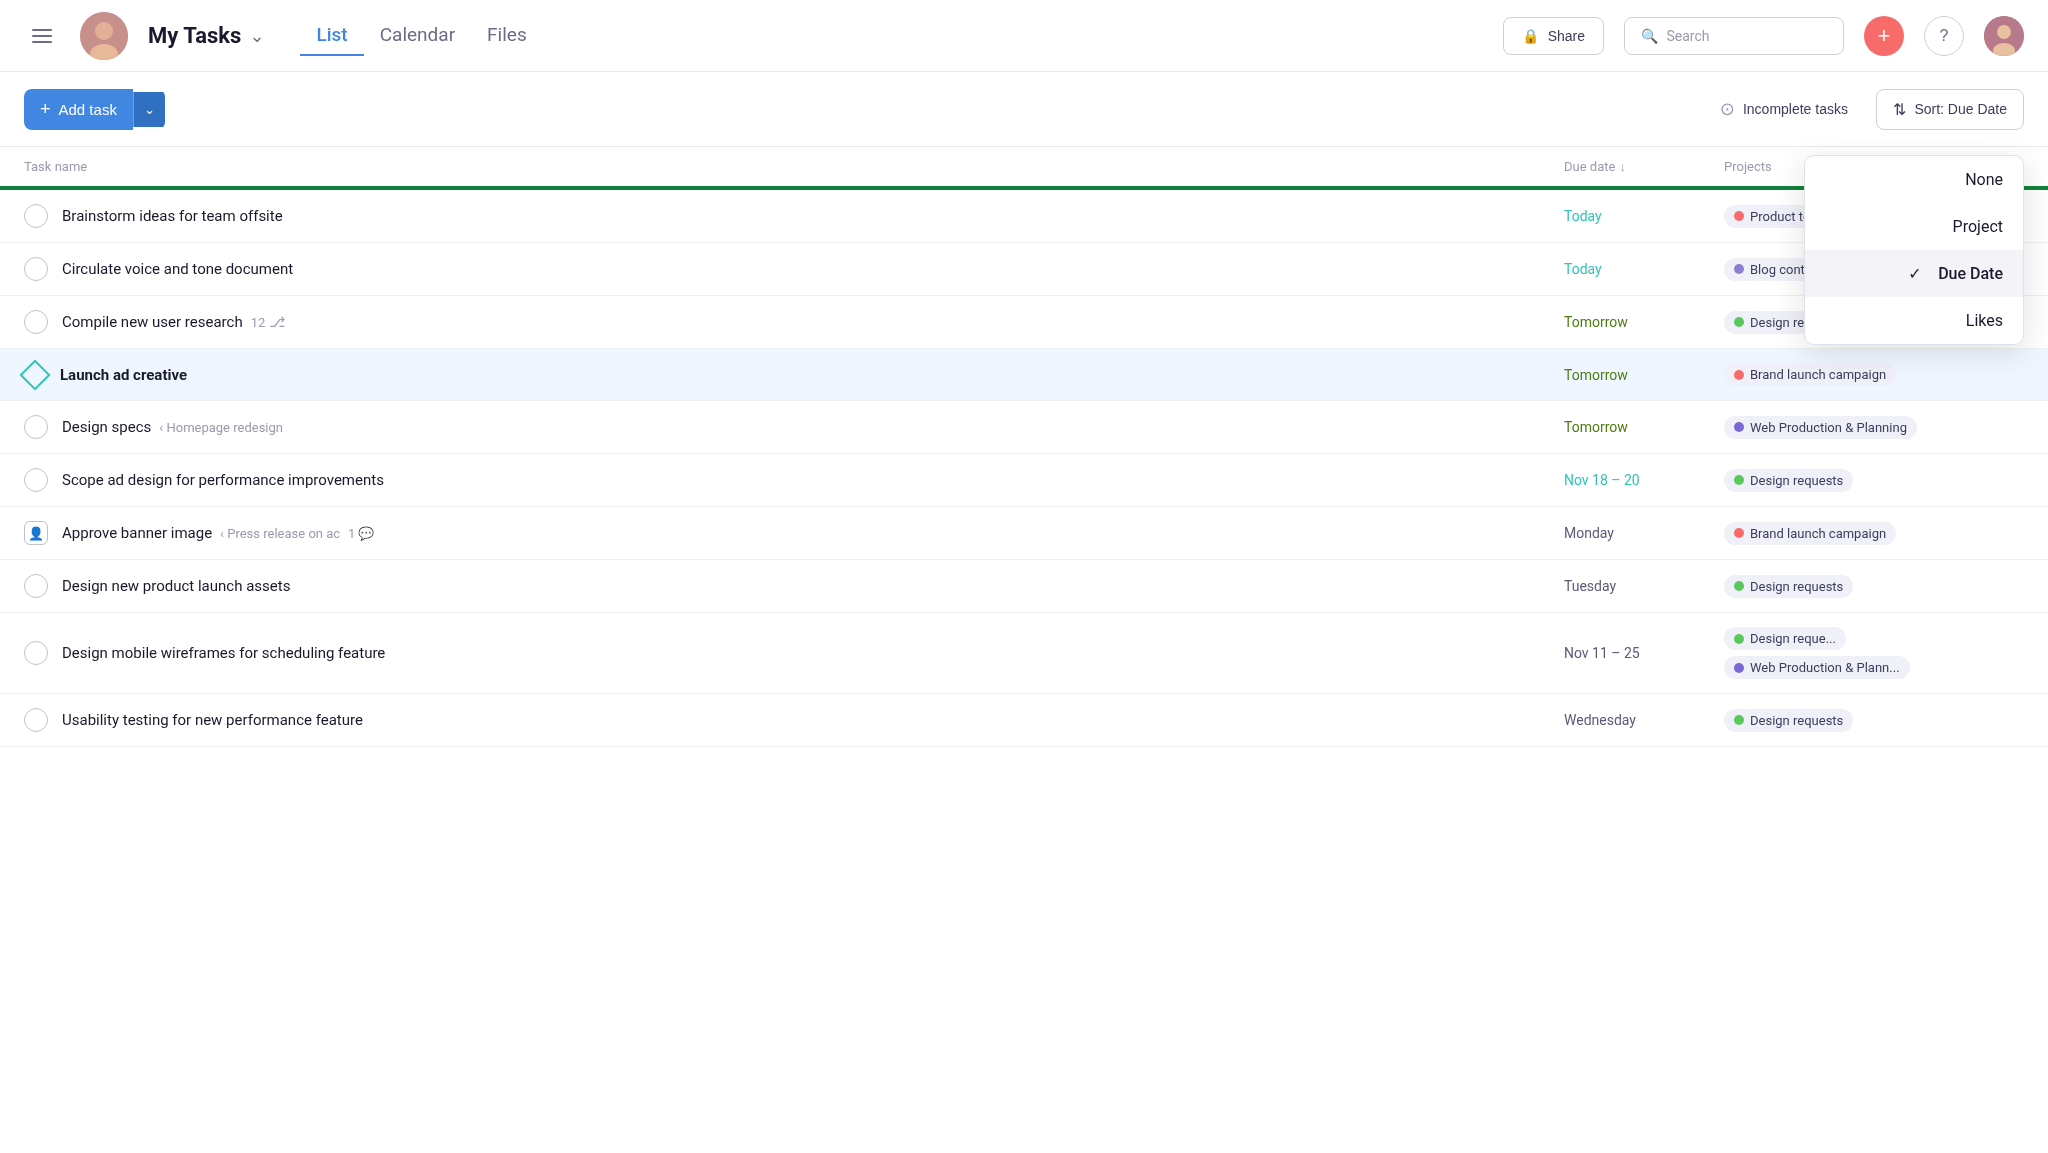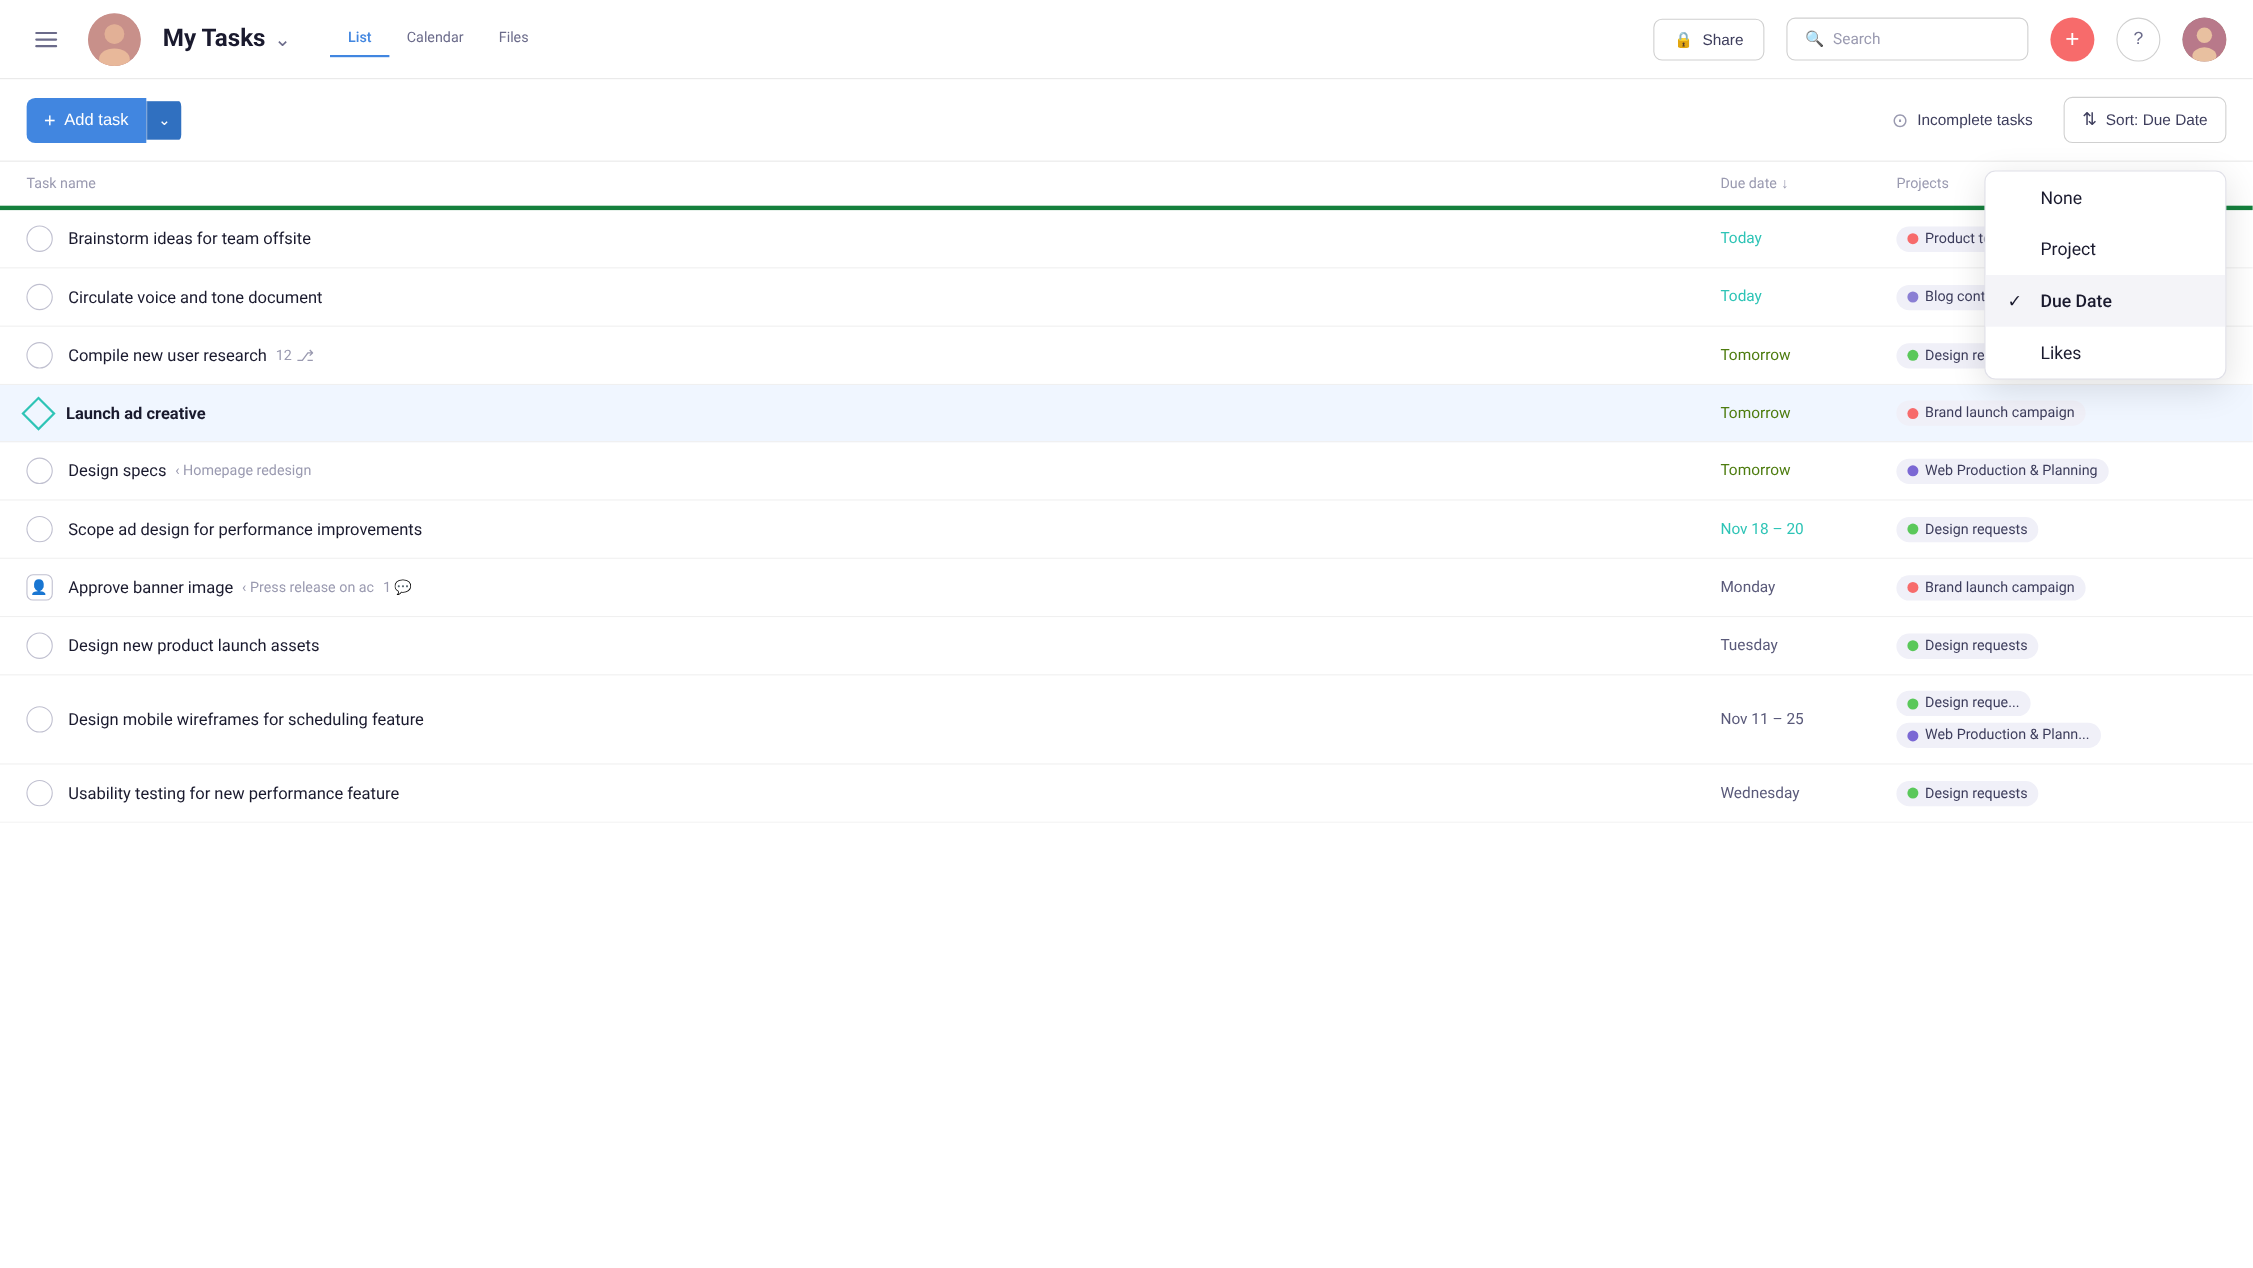--- a/index.html
+++ b/index.html
@@ -7,21 +7,21 @@
 
     
     .header { display: flex; align-items: center; padding: 0 24px; height: 72px; border-bottom: 1px solid #e8e8e8; gap: 20px; }
     .hamburger { display: flex; flex-direction: column; gap: 4px; cursor: pointer; padding: 8px; }
     .hamburger span { display: block; width: 20px; height: 2px; background: #6b6b8a; border-radius: 1px; }
     .avatar-large { width: 48px; height: 48px; border-radius: 50%; background: linear-gradient(135deg, #d4a5a5, #c48c8c); display: flex; align-items: center; justify-content: center; overflow: hidden; flex-shrink: 0; }
     .page-title-area { display: flex; align-items: center; gap: 8px; }
     .page-title { font-size: 22px; font-weight: 700; color: #1a1a2e; }
     .title-chevron { color: #6b6b8a; font-size: 18px; cursor: pointer; }
     .nav-tabs { display: flex; gap: 0; margin-left: 16px; }
-    .nav-tab { padding: 8px 16px; color: #6b6b8a; cursor: pointer; font-size: 13px; border-bottom: 2px solid transparent; }
+    .nav-tab { padding: 8px 16px; color: #6b6b8a; cursor: pointer; font-size: 19px; border-bottom: 2px solid transparent; }
     .nav-tab.active { color: #4186e0; border-bottom: 2px solid #4186e0; font-weight: 500; }
     .header-spacer { flex: 1; }
     .share-btn { display: flex; align-items: center; gap: 8px; padding: 10px 18px; border: 1px solid #d0d0d0; border-radius: 8px; background: #fff; cursor: pointer; font-size: 14px; color: #3d3d5c; }
     .search-bar { display: flex; align-items: center; gap: 8px; padding: 10px 16px; border: 1px solid #d0d0d0; border-radius: 8px; background: #fff; width: 220px; cursor: pointer; }
     .search-bar span { color: #9a9ab0; font-size: 14px; }
     .plus-btn { width: 40px; height: 40px; border-radius: 50%; background: #f76b6b; display: flex; align-items: center; justify-content: center; cursor: pointer; font-size: 22px; color: #fff; border: none; }
     .help-btn { width: 40px; height: 40px; border-radius: 50%; border: 1px solid #d0d0d0; display: flex; align-items: center; justify-content: center; cursor: pointer; font-size: 16px; color: #6b6b8a; background: #fff; }
     .user-avatar { width: 40px; height: 40px; border-radius: 50%; background: linear-gradient(135deg, #8b6f7a, #c4957a); display: flex; align-items: center; justify-content: center; font-size: 14px; cursor: pointer; overflow: hidden; }
 
     
@@ -49,21 +49,21 @@
     .task-date.today { color: #2ec4b6; }
     .task-date.tomorrow { color: #4d7c0f; }
     .task-date.range { color: #2ec4b6; }
     .task-date.normal { color: #5a5a7a; }
     .task-projects { width: 300px; display: flex; gap: 6px; flex-wrap: wrap; }
     .project-tag { display: flex; align-items: center; gap: 6px; padding: 4px 10px; border-radius: 20px; background: #f0f0f8; font-size: 13px; color: #3d3d5c; white-space: nowrap; }
     .project-dot { width: 10px; height: 10px; border-radius: 50%; flex-shrink: 0; }
 
     
     .dropdown-overlay { position: absolute; right: 24px; top: 0; background: #fff; border: 1px solid #e0e0e8; border-radius: 10px; box-shadow: 0 8px 32px rgba(0,0,0,0.12); width: 220px; z-index: 100; overflow: hidden; }
-    .dropdown-item { padding: 14px 20px; font-size: 16px; color: #1a1a2e; cursor: pointer; display: flex; align-items: center; gap: 10px; }
+    .dropdown-item { padding: 14px 20px; font-size: 16px; color: #1a1a2e; cursor: pointer; display: flex; align-items: center; gap: 10px; justify-content: flex-end; }
     .dropdown-item.selected { font-weight: 500; }
     .checkmark { color: #1a1a2e; font-size: 16px; }
 
     
     .main { position: relative; }
   </style>
 </head>
 <body>
 
 <div class="header">

